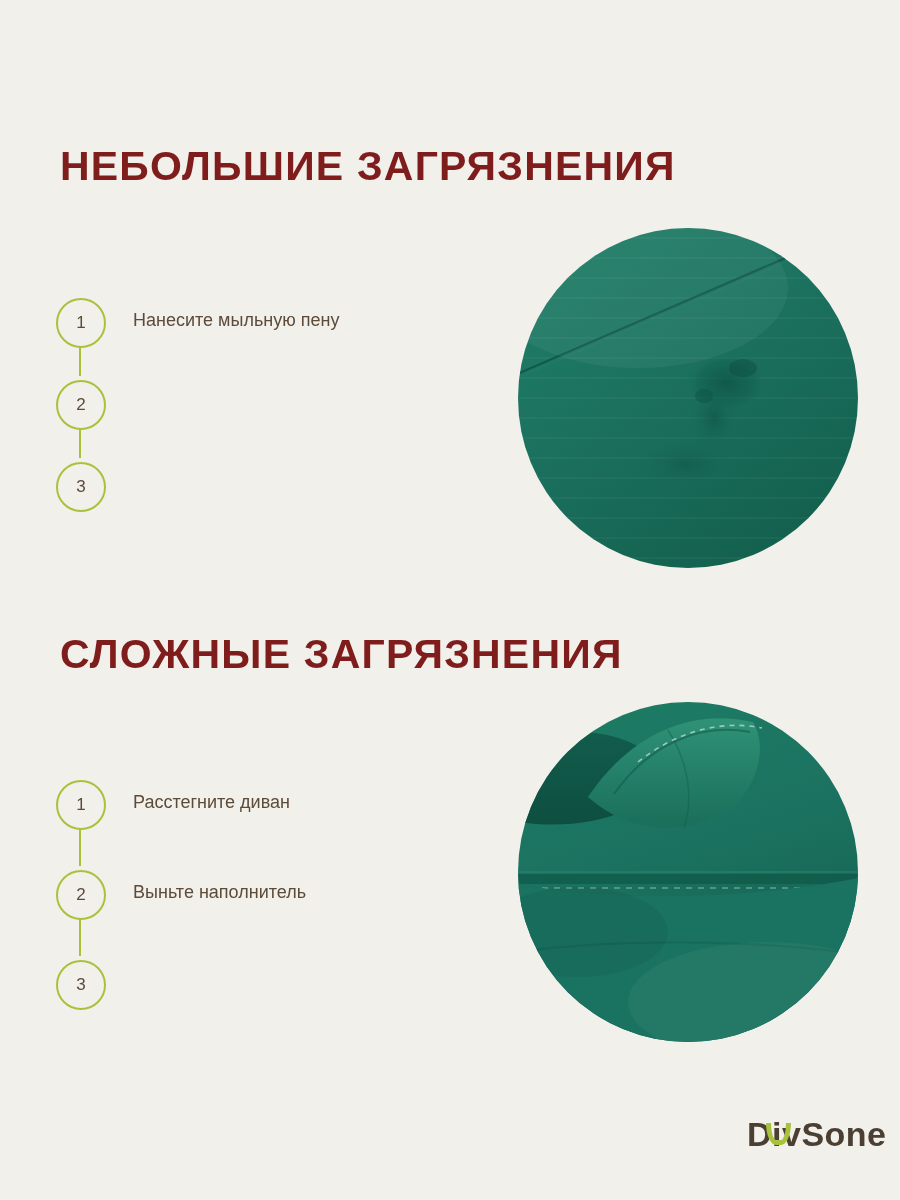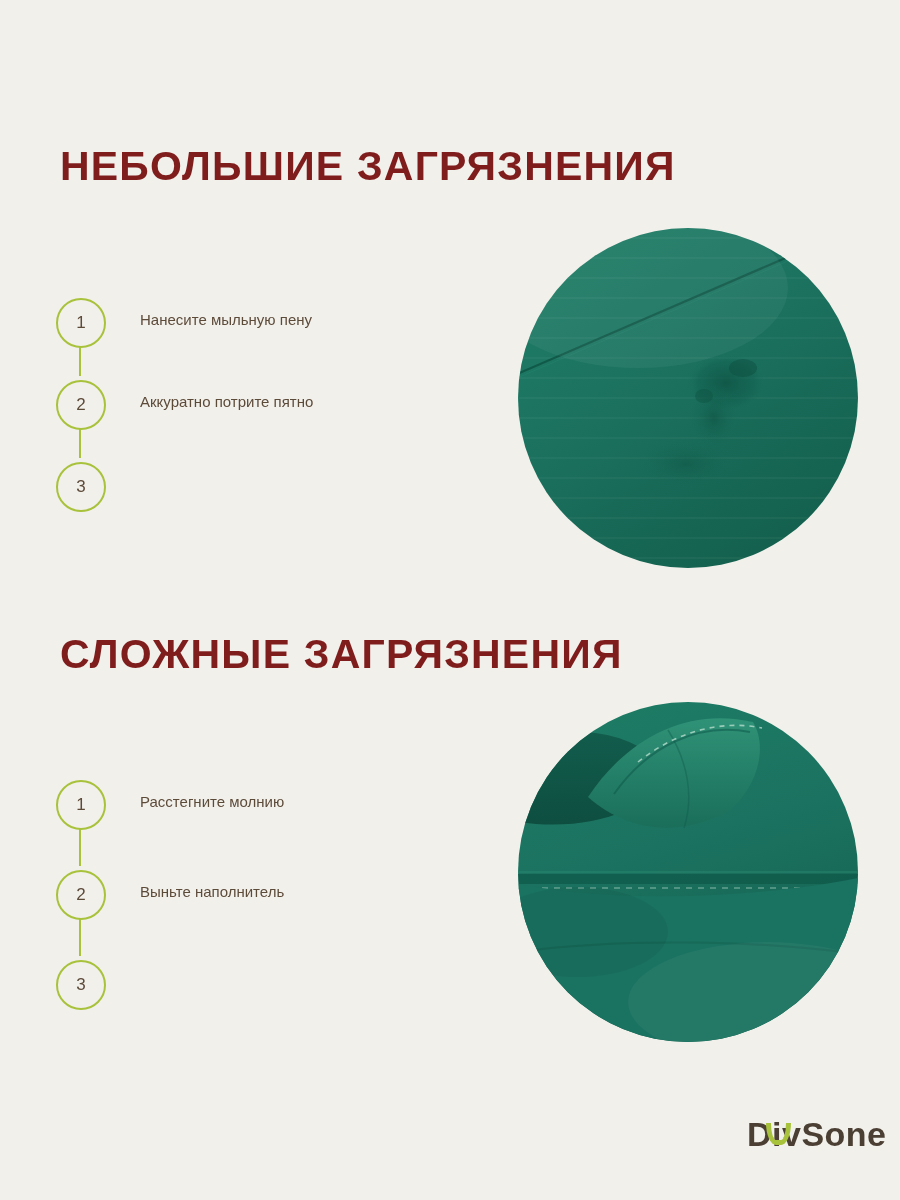--- a/index.html
+++ b/index.html
@@ -74,23 +74,23 @@
     left: 23px;
     top: 46px;
     width: 2px;
     background: #a8c23c;
     z-index: 1;
   }
   #steps-1 .step:not(:last-child)::before { height: 32px; }
   #steps-2 .step:not(:last-child)::before { height: 40px; }
 
   .step-text {
-    margin-left: 34px;
+    margin-left: 27px;
     color: #5d4b3a;
-    font-size: 15px;
+    font-size: 18px;
     line-height: 26px;
     padding-top: 9px;
     white-space: pre-line;
   }
 
   
   .photo {
     position: absolute;
     border-radius: 50%;
     overflow: hidden;
@@ -147,21 +147,20 @@
 
   <div class="section-title" id="title-1">НЕБОЛЬШИЕ ЗАГРЯЗНЕНИЯ</div>
 
   <div class="steps" id="steps-1">
     <div class="step">
       <div class="step-num">1</div>
       <div class="step-text">Нанесите мыльную пену</div>
     </div>
     <div class="step">
       <div class="step-num">2</div>
-      <div class="step-text">Аккуратно потрите пятно</div>
     </div>
     <div class="step">
       <div class="step-num">3</div>
     </div>
   </div>
 
   <div class="photo" id="photo-1">
     <svg viewBox="0 0 340 340" preserveAspectRatio="xMidYMid slice" aria-hidden="true">
       <defs>
         <linearGradient id="g1" x1="0" y1="0" x2="0.6" y2="1">
@@ -196,21 +195,21 @@
 
       <ellipse cx="120" cy="60" rx="150" ry="80" fill="#ffffff" opacity="0.05"></ellipse>
     </svg>
   </div>
 
   <div class="section-title" id="title-2">СЛОЖНЫЕ ЗАГРЯЗНЕНИЯ</div>
 
   <div class="steps" id="steps-2">
     <div class="step">
       <div class="step-num">1</div>
-      <div class="step-text">Расстегните молнию</div>
+      <div class="step-text">Расстегните диван</div>
     </div>
     <div class="step">
       <div class="step-num">2</div>
       <div class="step-text">Выньте наполнитель</div>
     </div>
     <div class="step">
       <div class="step-num">3</div>
     </div>
   </div>
 

